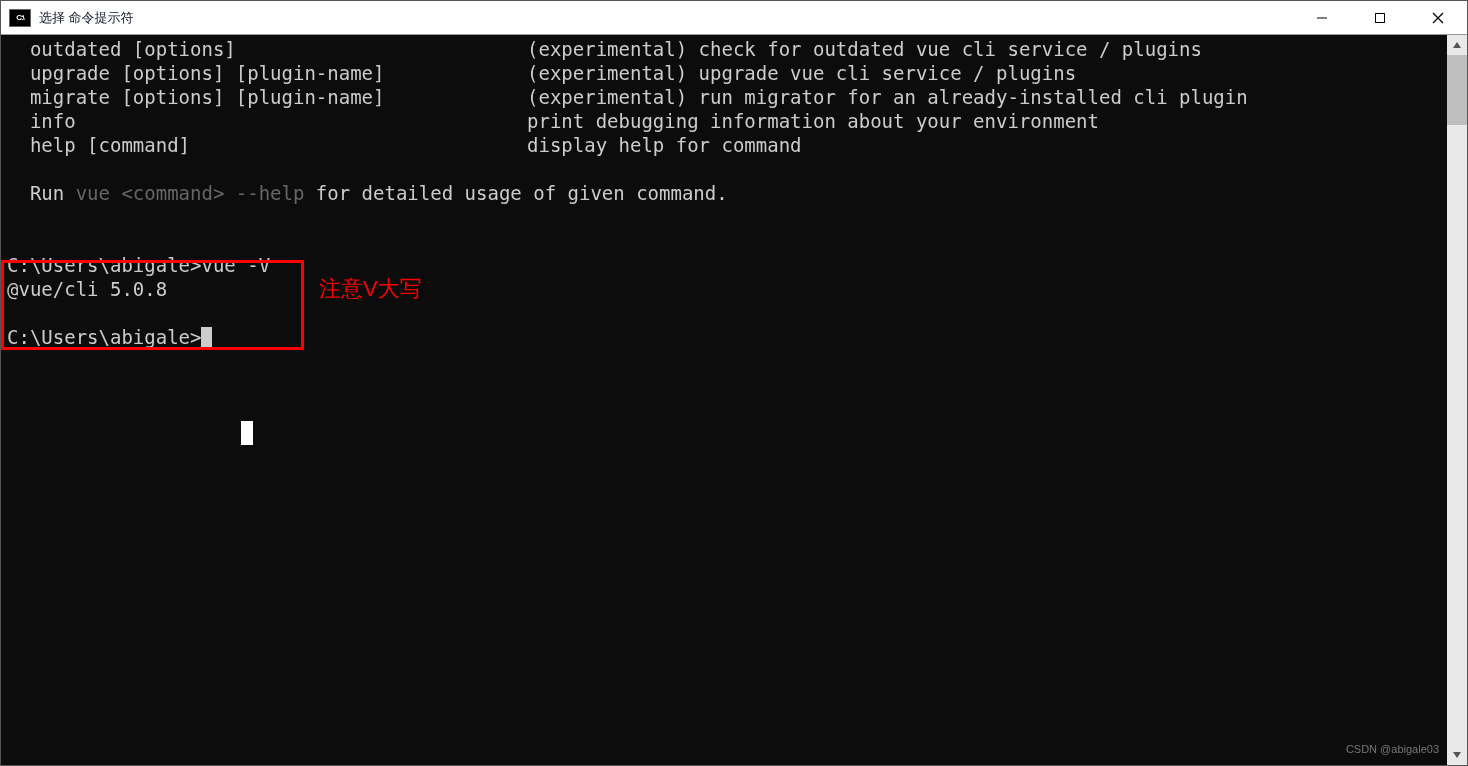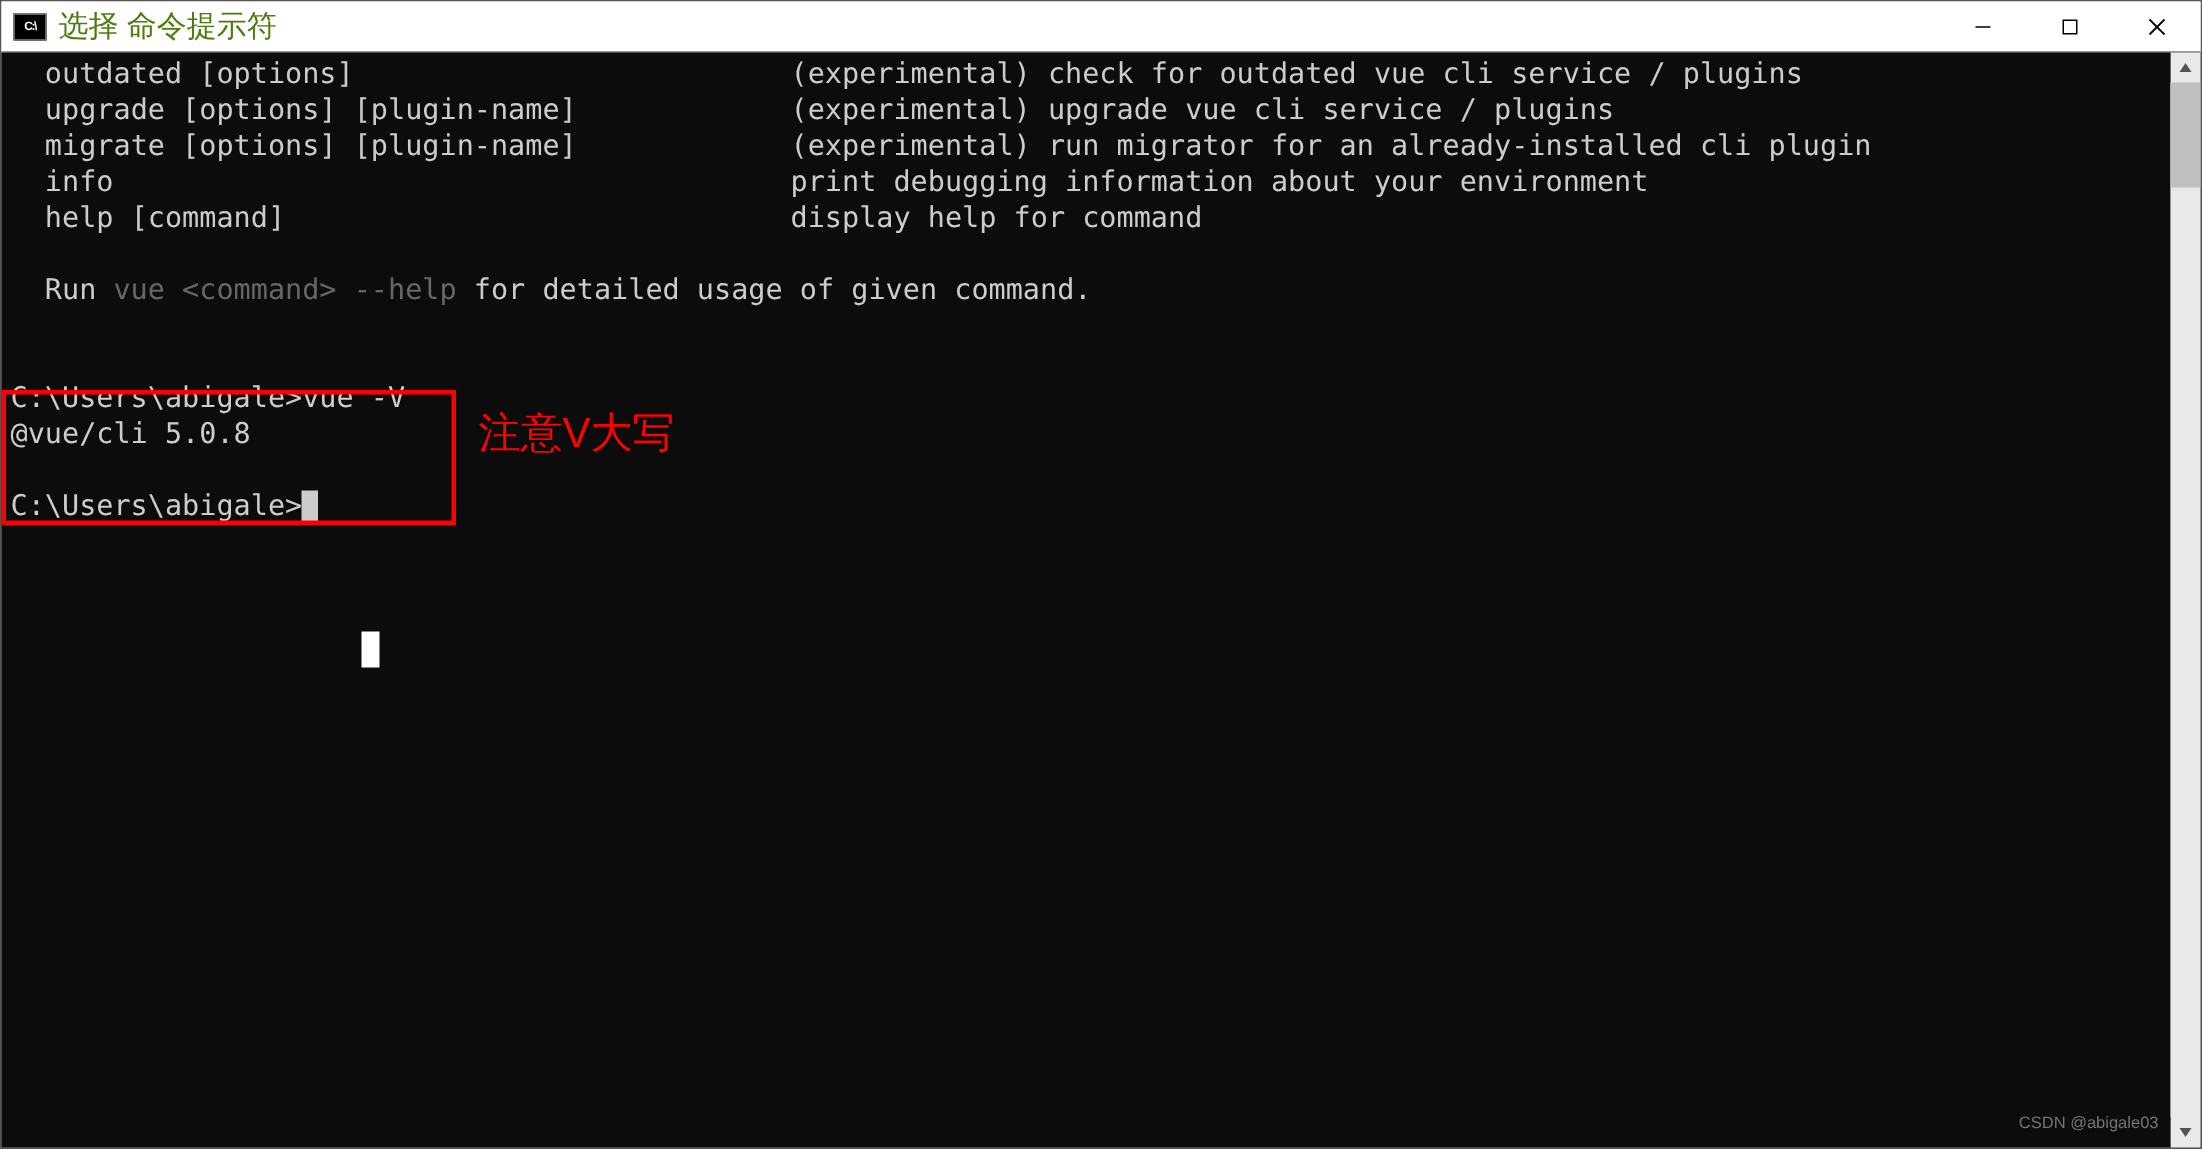--- a/index.html
+++ b/index.html
@@ -37,22 +37,22 @@
       position: relative;
       display: flex;
       align-items: center;
       justify-content: center;
       color: #fff;
       font-size: 8px;
       font-weight: bold;
       letter-spacing: -1px;
     }
     .titlebar .title-text {
-      font-size: 20px;
-      color: #4d7c0f;
+      font-size: 13px;
+      color: #0f172a;
       flex: 1;
     }
     .titlebar .ctrl-group {
       display: flex;
       height: 100%;
     }
     .titlebar .ctrl {
       width: 58px;
       height: 100%;
       display: flex;
@@ -91,21 +91,21 @@
       width: 303px;
       height: 90px;
       border: 3px solid #ff0000;
       pointer-events: none;
     }
     .annotation {
       position: absolute;
       left: 318px;
       top: 242px;
       color: #ff0000;
-      font-size: 28px;
+      font-size: 22px;
       font-family: "Microsoft YaHei", Arial, sans-serif;
       font-weight: 500;
       text-align: right;
     }
     .cursor-block {
       display: inline-block;
       width: 11px;
       height: 22px;
       background: #ccc;
       vertical-align: text-bottom;

